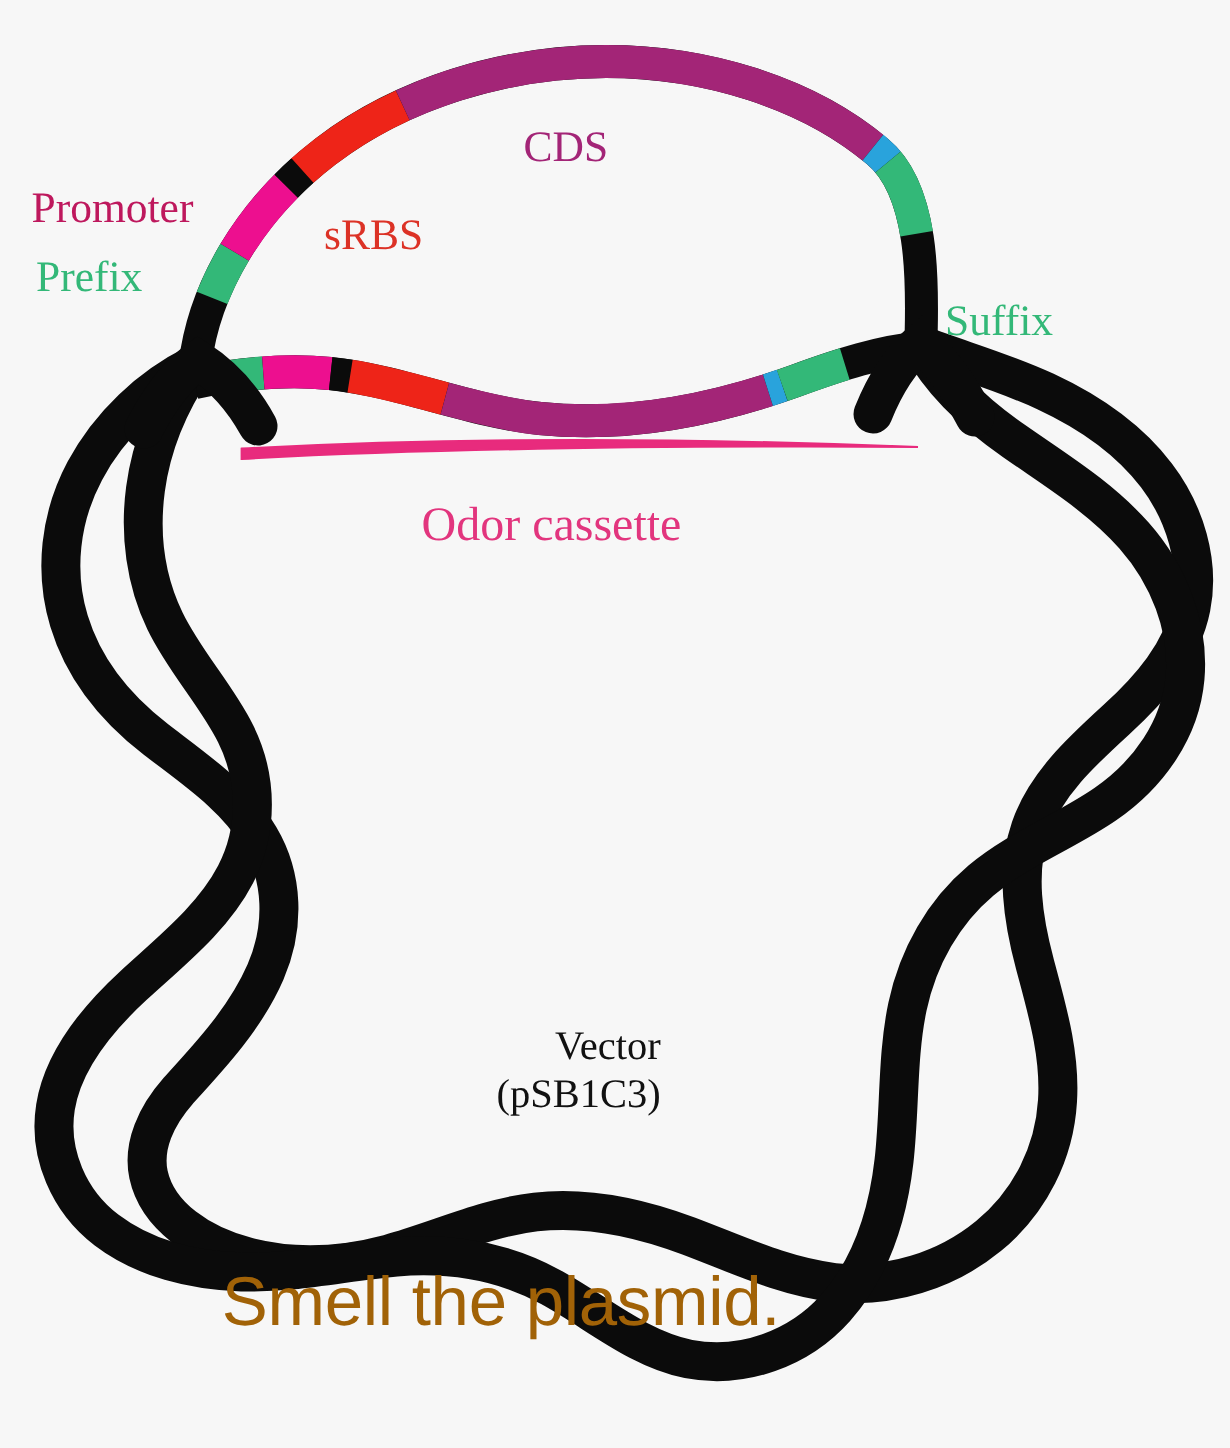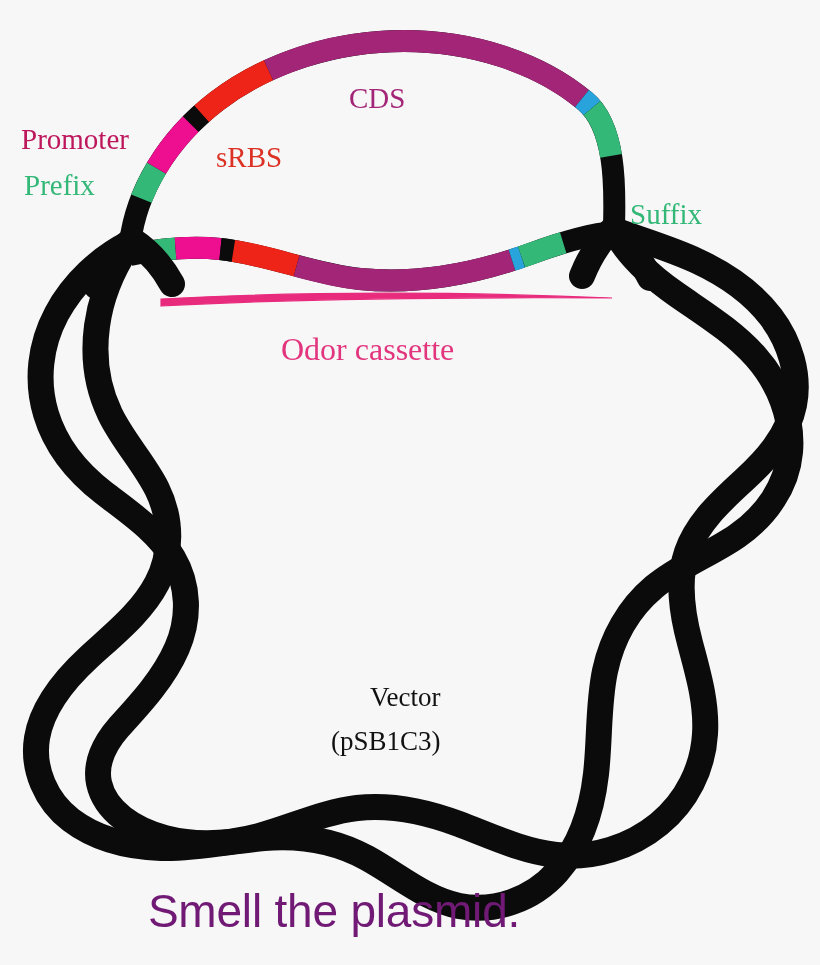--- a/index.html
+++ b/index.html
@@ -74,30 +74,30 @@
   }
   #label-vector {
     left: 331px;
     top: 683px;
     font-size: 27px;
     color: #111111;
     text-align: right;
   }
   #label-vector .line2 {
     display: block;
-    margin-top: 16px;
+    margin-top: 4px;
   }
   #caption {
     position: absolute;
     left: 0;
-    top: 884px;
+    top: 840px;
     width: 668px;
     text-align: center;
     font-size: 46px;
-    color: #701a75;
+    color: #a16207;
     letter-spacing: -0.2px;
   }
 </style>
 </head>
 <body>
 
 <div id="stage">
 
   <svg id="plasmid-svg" viewBox="0 0 820 965">
     <defs>

